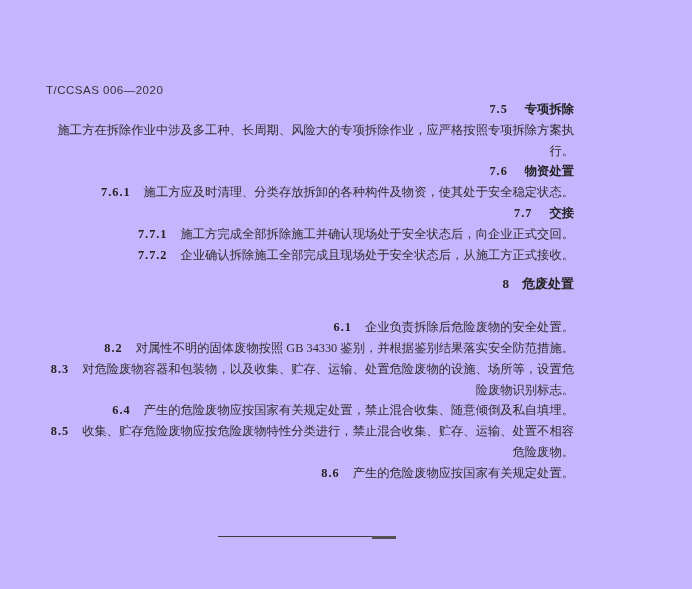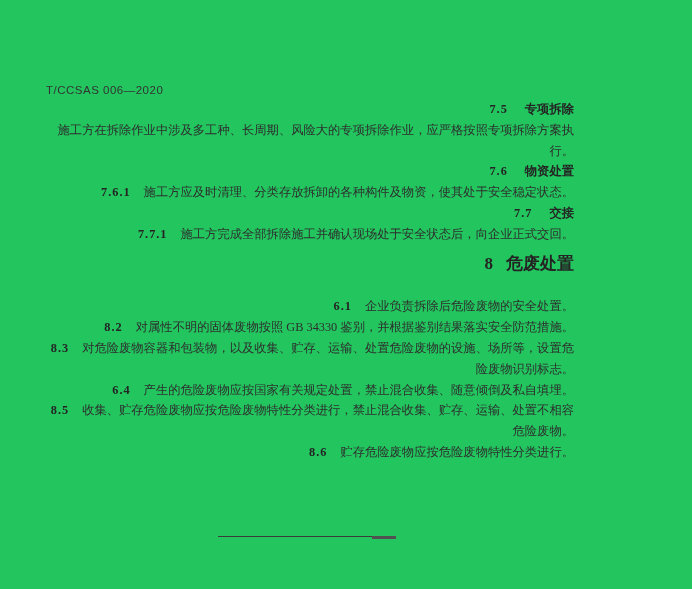--- a/index.html
+++ b/index.html
@@ -4,21 +4,21 @@
 <style>
   html, body {
     margin: 0;
     padding: 0;
     background: #ffffff;
   }
   .page {
     position: relative;
     width: 692px;
     height: 589px;
-    background: #22c55e;
+    background: #c4b5fd;
     overflow: hidden;
     font-family: "Liberation Serif", "DejaVu Serif", serif;
     color: #2e2e2e;
   }
   .content {
     position: absolute;
     left: 46px;
     top: 81px;
     width: 528px;
   }
@@ -39,21 +39,21 @@
   .h2 {
     font-weight: bold;
     color: #242424;
   }
   .h2 .num {
     letter-spacing: 1px;
     margin-right: 17px;
   }
   .h1 {
     font-weight: bold;
-    font-size: 17px;
+    font-size: 13px;
     color: #242424;
     margin-top: 9px;
     margin-bottom: 22px;
   }
   .h1 .num {
     letter-spacing: 1px;
     margin-right: 12px;
   }
   .clause .num {
     font-weight: bold;
@@ -105,20 +105,23 @@
 
 
     <div class="block h2">
       <span class="num">7.7</span><span>交接</span>
     </div>
 
     <p class="block clause">
       <span class="num">7.7.1</span><span>施工方完成全部拆除施工并确认现场处于安全状态后，向企业正式交回。</span>
     </p>
 
+    <p class="block clause">
+      <span class="num">7.7.2</span><span>企业确认拆除施工全部完成且现场处于安全状态后，从施工方正式接收。</span>
+    </p>
 
     <div class="block h1">
       <span class="num">8</span><span>危废处置</span>
     </div>
 
     <p class="block clause">
       <span class="num">6.1</span><span>企业负责拆除后危险废物的安全处置。</span>
     </p>
 
     <p class="block clause">
@@ -131,21 +134,21 @@
 
     <p class="block clause">
       <span class="num">6.4</span><span>产生的危险废物应按国家有关规定处置，禁止混合收集、随意倾倒及私自填埋。</span>
     </p>
 
     <p class="block clause">
       <span class="num">8.5</span><span>收集、贮存危险废物应按危险废物特性分类进行，禁止混合收集、贮存、运输、处置不相容危险废物。</span>
     </p>
 
     <p class="block clause">
-      <span class="num">8.6</span><span>贮存危险废物应按危险废物特性分类进行。</span>
+      <span class="num">8.6</span><span>产生的危险废物应按国家有关规定处置。</span>
     </p>
 
   </div>
 
   <div class="footer-rule">
     <span class="footer-rule-tail"></span>
   </div>
 </div>
 
 </body></html>

